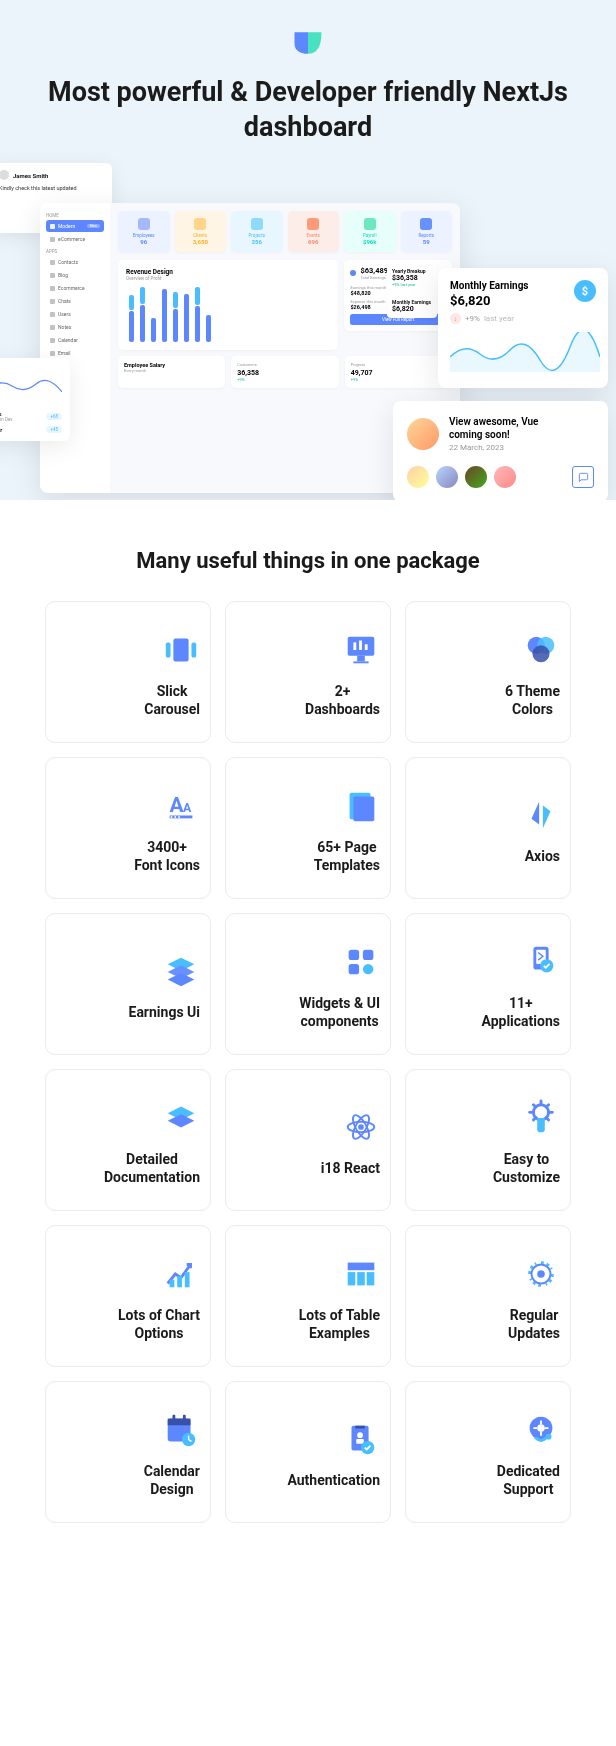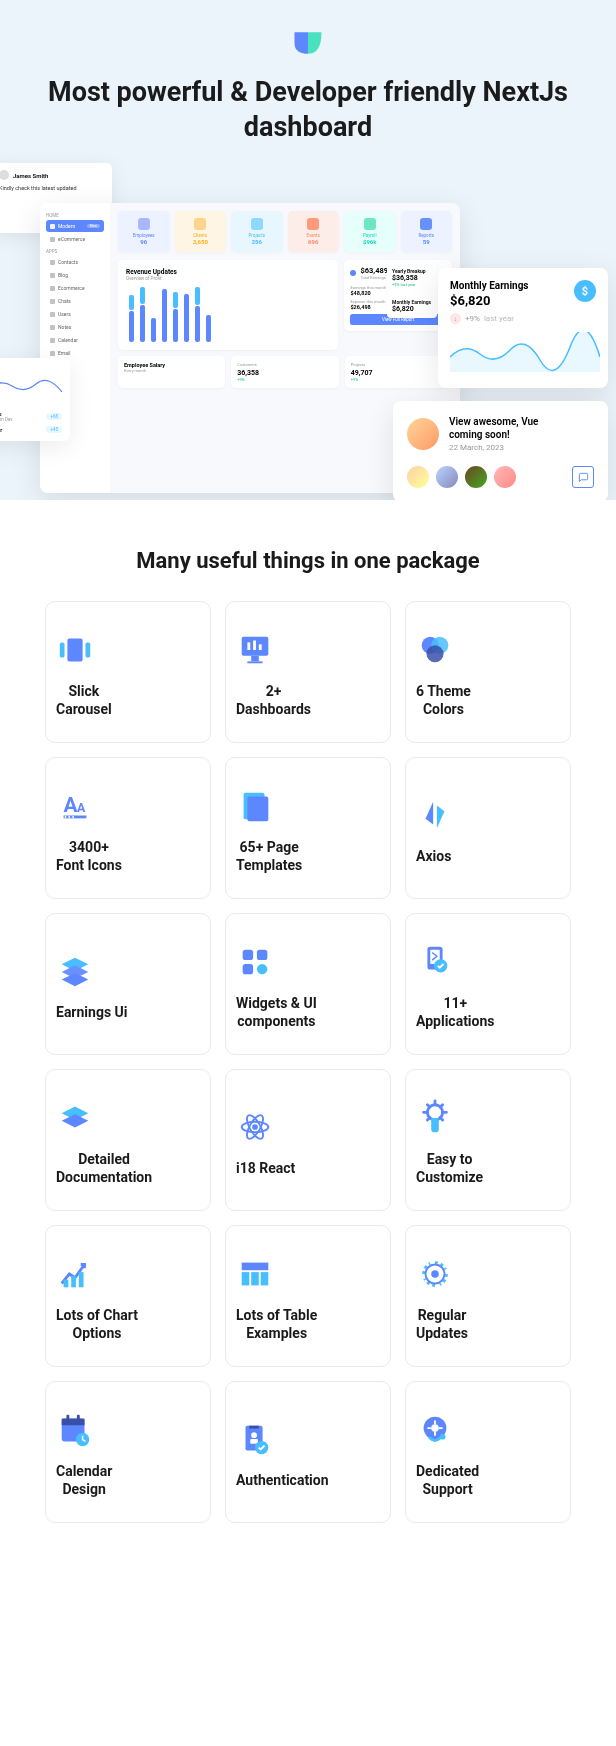--- a/index.html
+++ b/index.html
@@ -62,21 +62,21 @@
 .vue .vr{display:flex;gap:10px;align-items:center}
 .vue .va{width:32px;height:32px;background:linear-gradient(135deg,#ffd699,#ff9966);border-radius:50%}
 .vue .vt{font-size:10px;font-weight:600;line-height:1.3}
 .vue .vd{font-size:8px;color:#999;margin-top:2px}
 .vue .ab{display:flex;gap:7px;margin-top:14px;align-items:center}
 .vue .aa{width:22px;height:22px;border-radius:50%}
 .vue .gi{margin-left:auto;width:22px;height:22px;border:1.5px solid #5d87ff;border-radius:3px;color:#5d87ff;display:flex;align-items:center;justify-content:center}
 .feat{padding:48px 45px 40px;background:#fff}
 .feat h2{text-align:center;font-size:22px;font-weight:700;margin-bottom:28px;color:#1a1a1a}
 .grid{display:grid;grid-template-columns:repeat(3,1fr);gap:14px}
-.fc{border:1px solid #eaeaea;border-radius:10px;padding:22px 10px 18px;text-align:center;min-height:142px;display:flex;flex-direction:column;align-items:flex-start;justify-content:center}
+.fc{border:1px solid #eaeaea;border-radius:10px;padding:22px 10px 18px;text-align:center;min-height:142px;display:flex;flex-direction:column;align-items:flex-end;justify-content:center}
 .fc .fi{height:40px;display:flex;align-items:center;justify-content:center;margin-bottom:12px}
 .fc .ft{font-size:14px;font-weight:700;color:#1a1a1a;line-height:1.3}
 </style>
 </head>
 <body>
 
 <div class="hero">
   <svg class="logo" viewBox="0 0 40 40">
       <path d="M5 8 L20 8 L20 32 Q5 32 5 20 Z" fill="#5d87ff"></path>
       <path d="M20 8 L35 8 Q35 32 20 32 Z" fill="#49e2c1"></path>
@@ -168,21 +168,21 @@
               <div class="cv" style="color:#13deb9">$96k</div>
             </div>
             <div class="cd" style="background: rgb(236, 242, 255);">
               <div class="ci" style="background:#6990ff"></div>
               <div class="cl" style="color:#5d87ff">Reports</div>
               <div class="cv" style="color:#5d87ff">59</div>
             </div>
           </div>
         <div class="rv">
           <div class="rvl">
-            <div class="rt">Revenue Updates</div>
+            <div class="rt">Revenue Design</div>
             <div class="rs">Overview of Profit</div>
             <div class="bars" id="bars">
                 <div style="display: flex; flex-direction: column; gap: 1px; justify-content: flex-end; height: 100%;">
                   <div class="bar" style="height:15.400000000000002px;background:#49beff"></div>
                   <div class="bar" style="height:30.800000000000004px;background:#5d87ff"></div>
                 </div>
                 <div style="display: flex; flex-direction: column; gap: 1px; justify-content: flex-end; height: 100%;">
                   <div class="bar" style="height:19.8px;background:#49beff"></div>
                   <div class="bar" style="height:44px;background:#5d87ff"></div>
                 </div>

